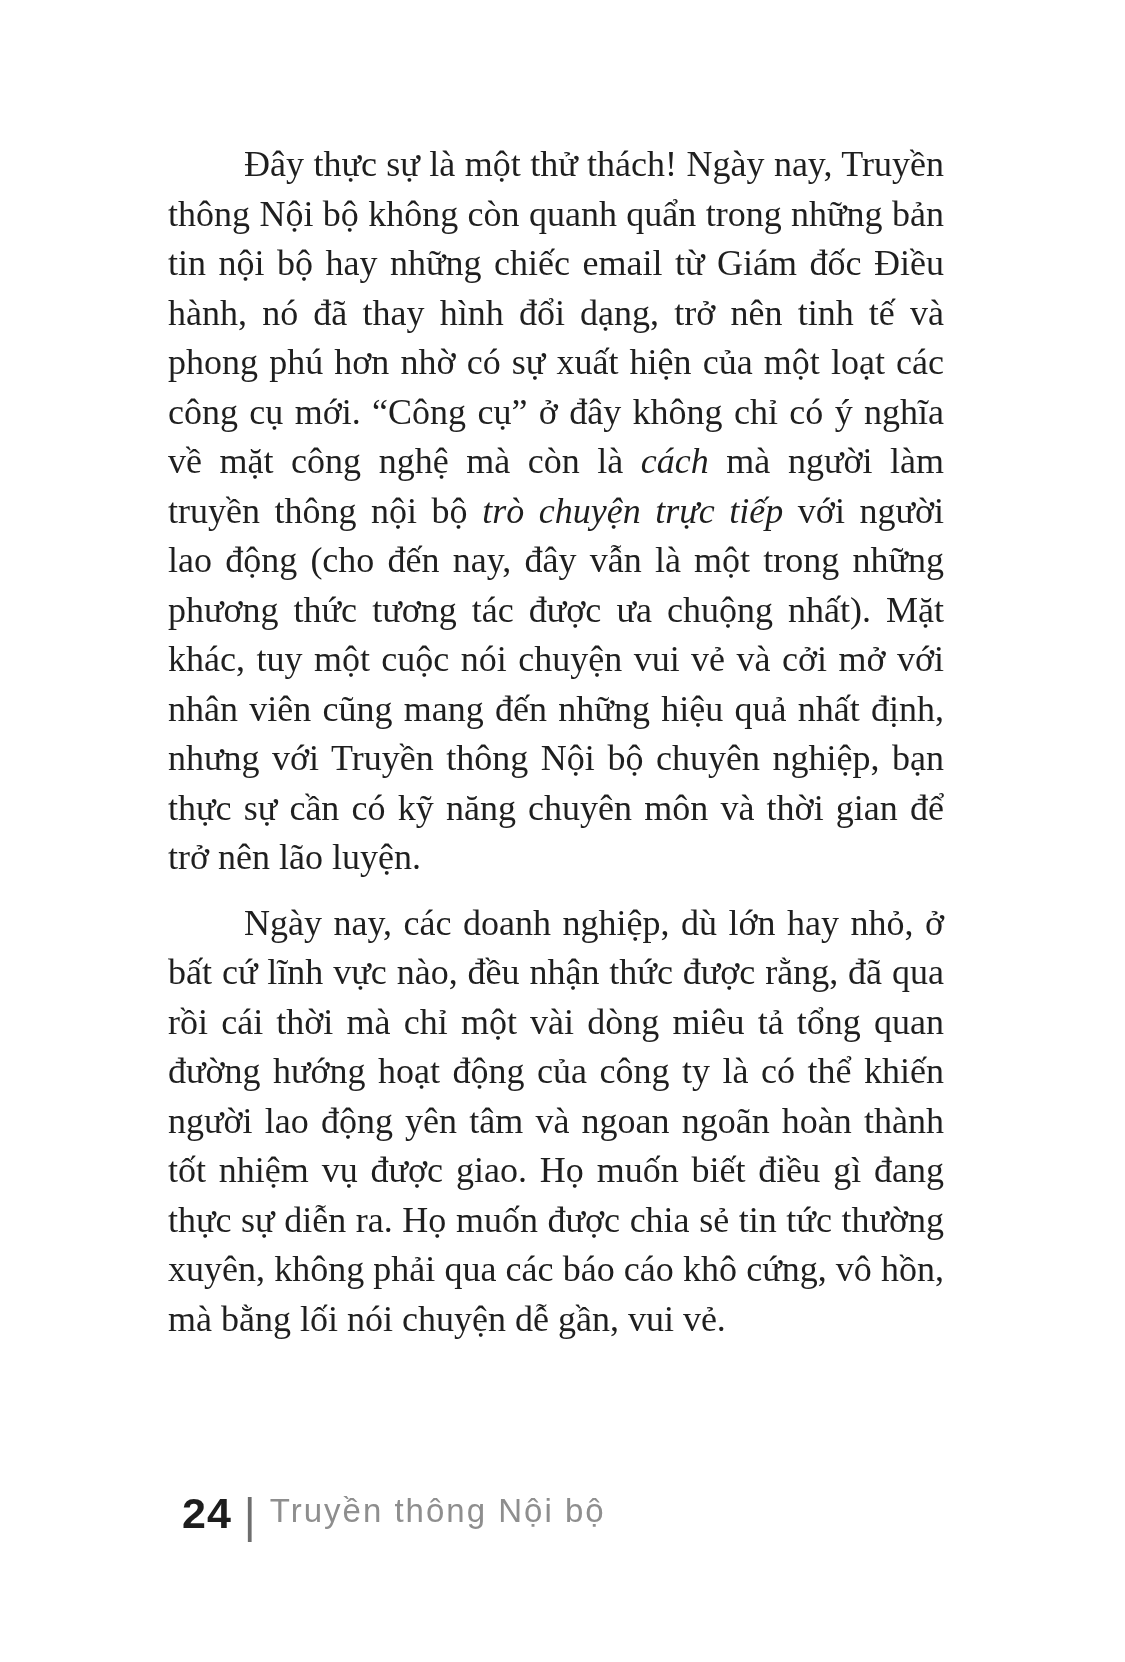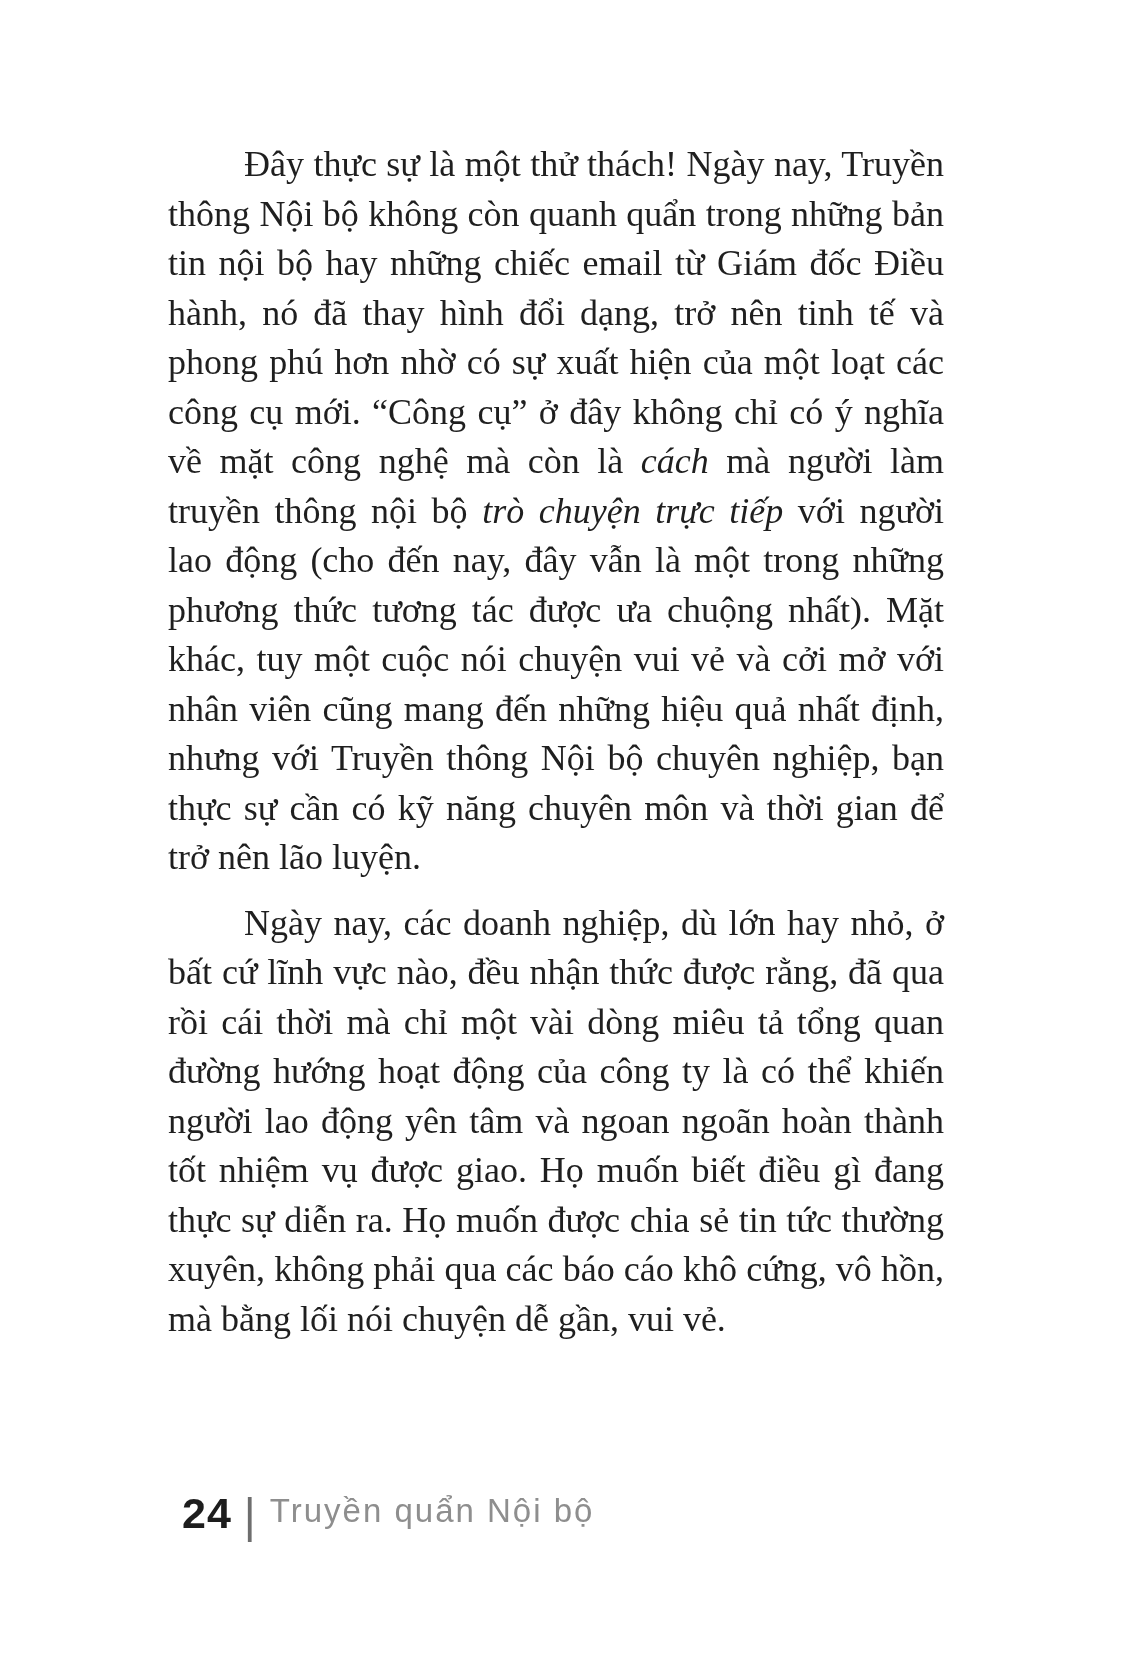--- a/index.html
+++ b/index.html
@@ -72,16 +72,16 @@
 
   <div class="text-block">
 
   <p class="para"><span>Đây thực sự là một thử thách! Ngày nay, Truyền thông Nội bộ không còn quanh quẩn trong những bản tin nội bộ hay những chiếc email từ Giám đốc Điều hành, nó đã thay hình đổi dạng, trở nên tinh tế và phong phú hơn nhờ có sự xuất hiện của một loạt các công cụ mới. “Công cụ” ở đây không chỉ có ý nghĩa về mặt công nghệ mà còn là </span><em>cách</em><span> mà người làm truyền thông nội bộ </span><em>trò chuyện trực tiếp</em><span> với người lao động (cho đến nay, đây vẫn là một trong những phương thức tương tác được ưa chuộng nhất). Mặt khác, tuy một cuộc nói chuyện vui vẻ và cởi mở với nhân viên cũng mang đến những hiệu quả nhất định, nhưng với Truyền thông Nội bộ chuyên nghiệp, bạn thực sự cần có kỹ năng chuyên môn và thời gian để trở nên lão luyện.</span></p>
       <p class="para"><span>Ngày nay, các doanh nghiệp, dù lớn hay nhỏ, ở bất cứ lĩnh vực nào, đều nhận thức được rằng, đã qua rồi cái thời mà chỉ một vài dòng miêu tả tổng quan đường hướng hoạt động của công ty là có thể khiến người lao động yên tâm và ngoan ngoãn hoàn thành tốt nhiệm vụ được giao. Họ muốn biết điều gì đang thực sự diễn ra. Họ muốn được chia sẻ tin tức thường xuyên, không phải qua các báo cáo khô cứng, vô hồn, mà bằng lối nói chuyện dễ gần, vui vẻ.</span></p>
     </div>
 
   <div class="footer">
     <span class="page-num">24</span>
     <span class="footer-sep">|</span>
-    <span class="book-title">Truyền quẩn Nội bộ</span>
+    <span class="book-title">Truyền thông Nội bộ</span>
   </div>
 
 </div>
 
 </body></html>

